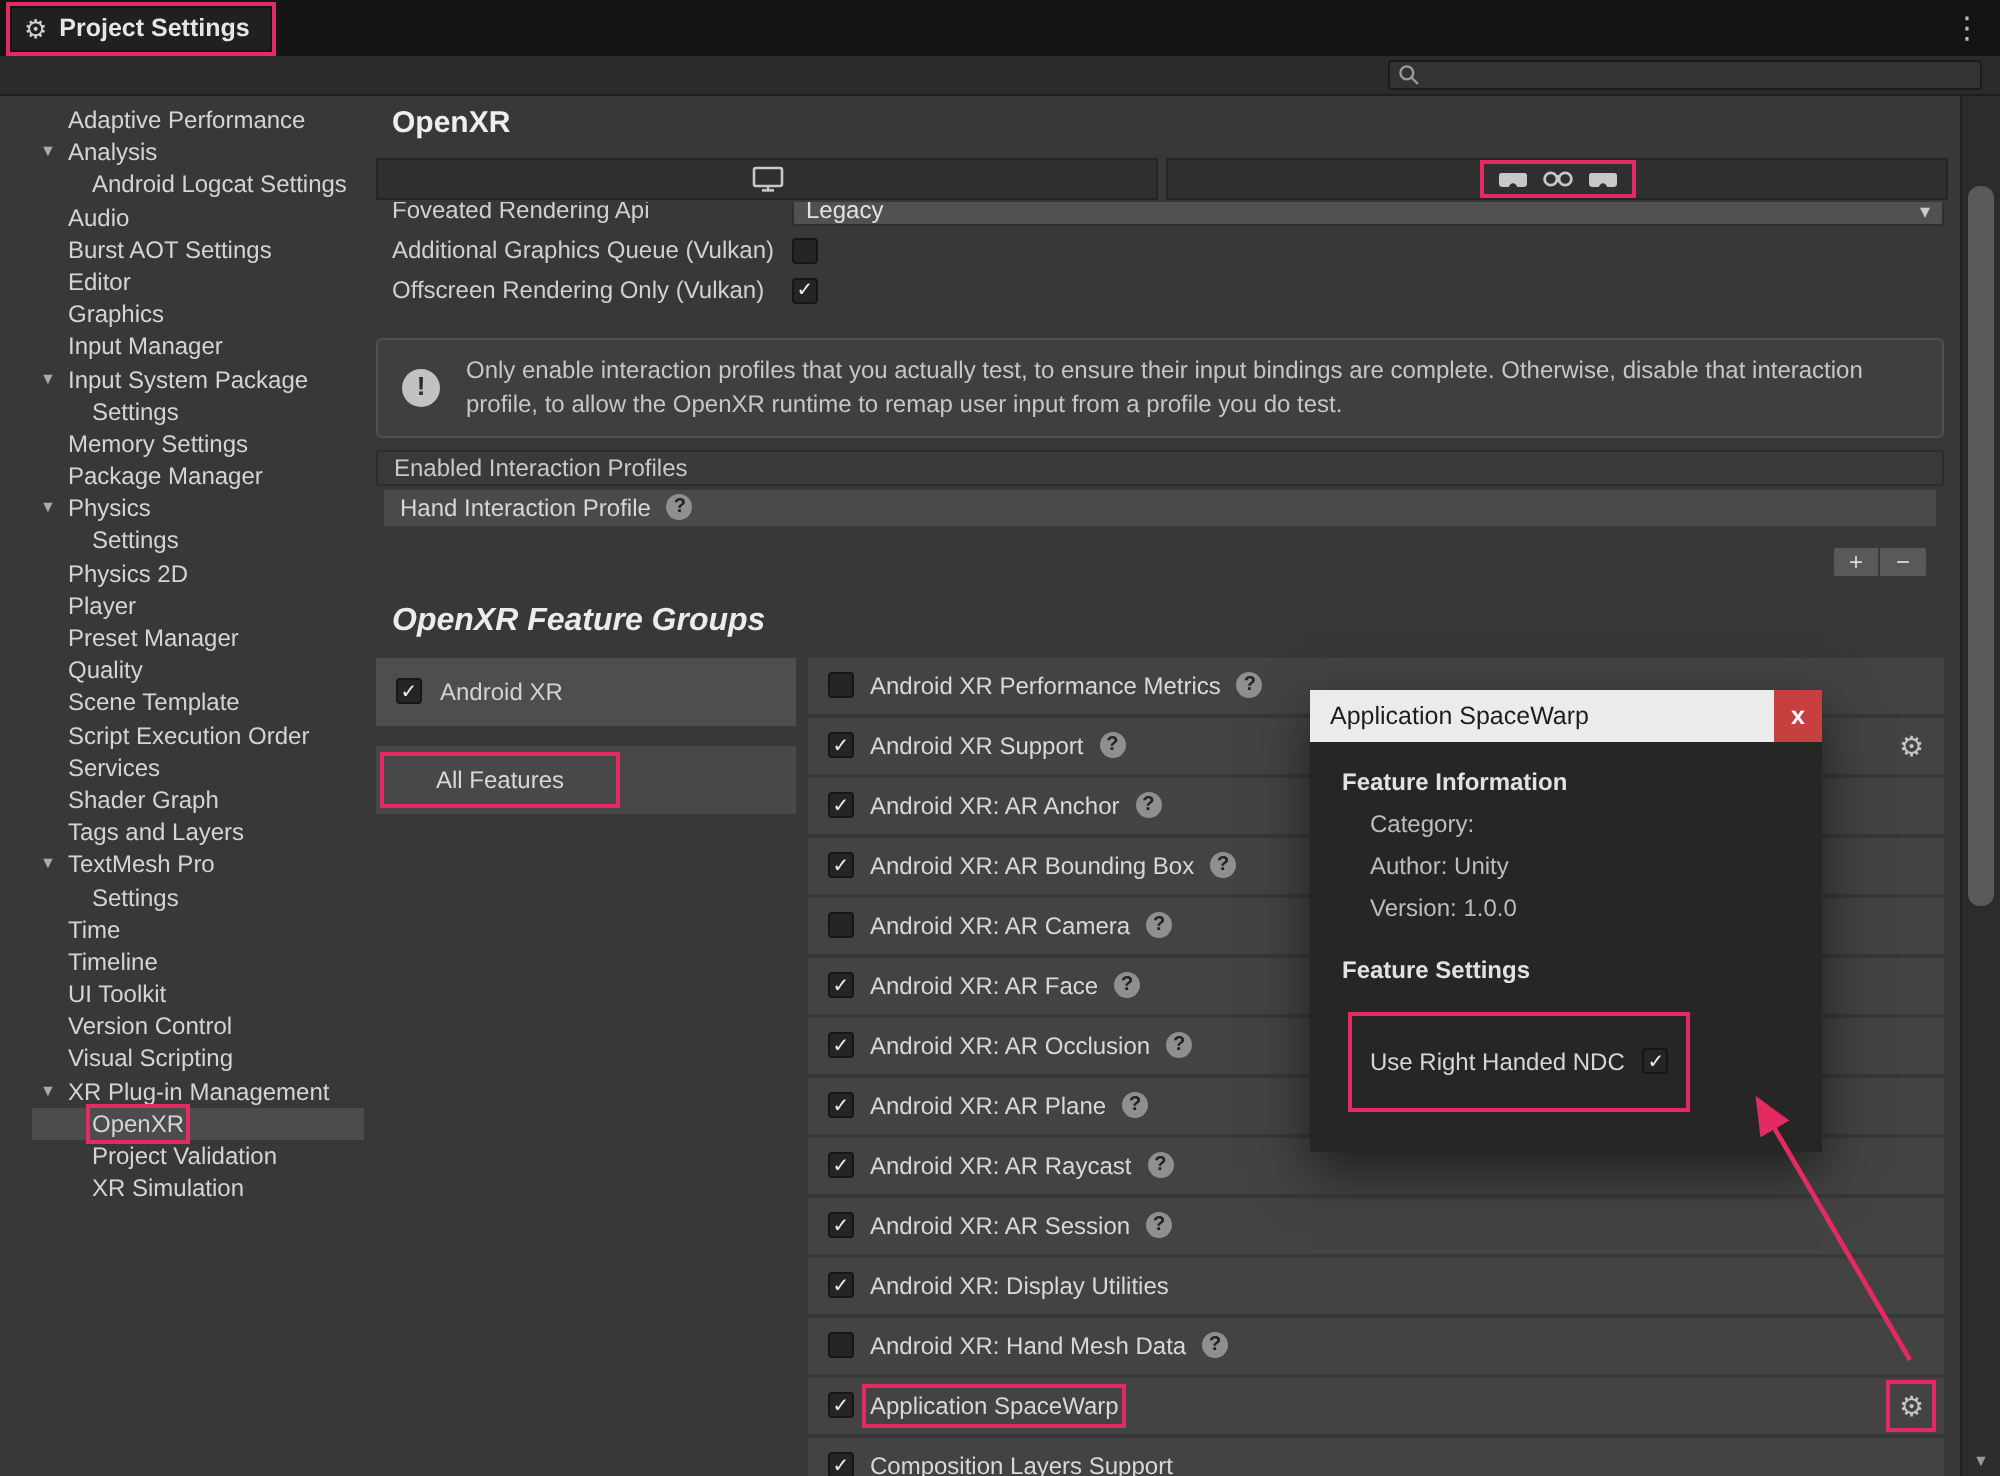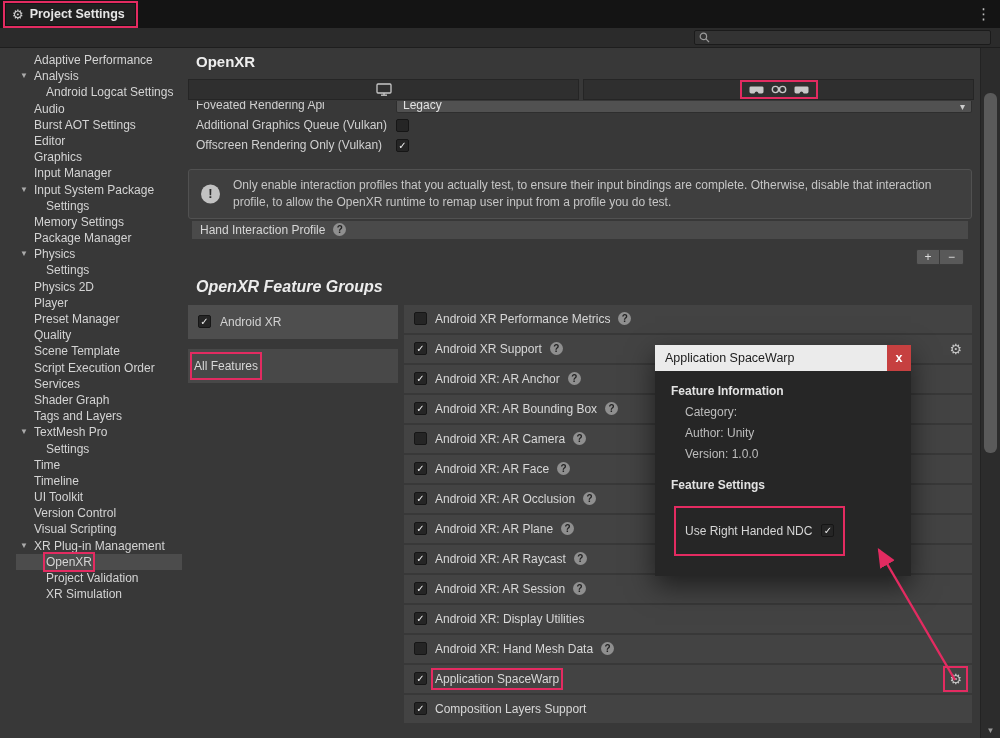--- a/index.html
+++ b/index.html
@@ -48,21 +48,21 @@
   .pm-wrap{display:flex;justify-content:flex-end;margin:10px 16px 0 0;}
   .pm{display:flex;background:#595959;border:1px solid #3a3a3a;border-radius:2px;height:16px;}
   .pm-btn{width:23px;text-align:center;line-height:15px;color:#ddd;font-size:12px;}
   .pm-btn:first-child{border-right:1px solid #3a3a3a;}
   .h2{margin:13px 0 9px 14px;font-size:16px;font-weight:bold;color:#ececec;font-style:italic;}
   .groups-area{display:flex;gap:6px;margin:0 8px 0 6px;}
   .group-col{width:210px;flex-shrink:0;display:flex;flex-direction:column;gap:10px;}
   .group-row{height:34px;background:#434343;display:flex;align-items:center;gap:9px;padding-left:10px;}
   .group-row.selected{background:#4e4e4e;}
   .all-row{height:34px;background:#484848;display:flex;align-items:center;padding-left:4px;}
-  .all-label{padding:5px 2px;outline:2px solid var(--annotation);color:#d8d8d8;}
+  .all-label{padding:5px 26px;outline:2px solid var(--annotation);color:#d8d8d8;}
   .feature-col{flex:1;display:flex;flex-direction:column;gap:2px;}
   .feature-row{height:28px;background:#434343;display:flex;align-items:center;gap:8px;padding:0 10px;}
   .f-label{color:#d8d8d8;white-space:nowrap;}
   .f-label.annot{outline:2px solid var(--annotation);outline-offset:2px;}
   .flex{flex:1;}
   .gearbtn{font-size:14px;color:#c4c4c4;line-height:1;}
   .gearbtn.annot-g{outline:2px solid var(--annotation);outline-offset:4px;}
   
   .popup{position:absolute;left:655px;top:345px;width:256px;z-index:10;box-shadow:0 10px 26px rgba(0,0,0,.55);}
   .popup-title{height:26px;background:#ebebeb;color:#1c1c1c;display:flex;align-items:center;padding-left:10px;font-size:12.5px;}
@@ -181,20 +181,21 @@
       <span class="p-label">Offscreen Rendering Only (Vulkan)</span>
       <span class="cb on">✓</span>
     </div>
   </div>
 
   <div class="info-box">
     <span class="info-icon">!</span>
     <span>Only enable interaction profiles that you actually test, to ensure their input bindings are complete. Otherwise, disable that interaction profile, to allow the OpenXR runtime to remap user input from a profile you do test.</span>
   </div>
 
+  <div class="sec-header">Enabled Interaction Profiles</div>
   <div class="profile-row">
     <span>Hand Interaction Profile</span>
     <span class="help">?</span>
   </div>
 
   <div class="pm-wrap">
     <div class="pm">
       <span class="pm-btn">+</span>
       <span class="pm-btn">−</span>
     </div>

